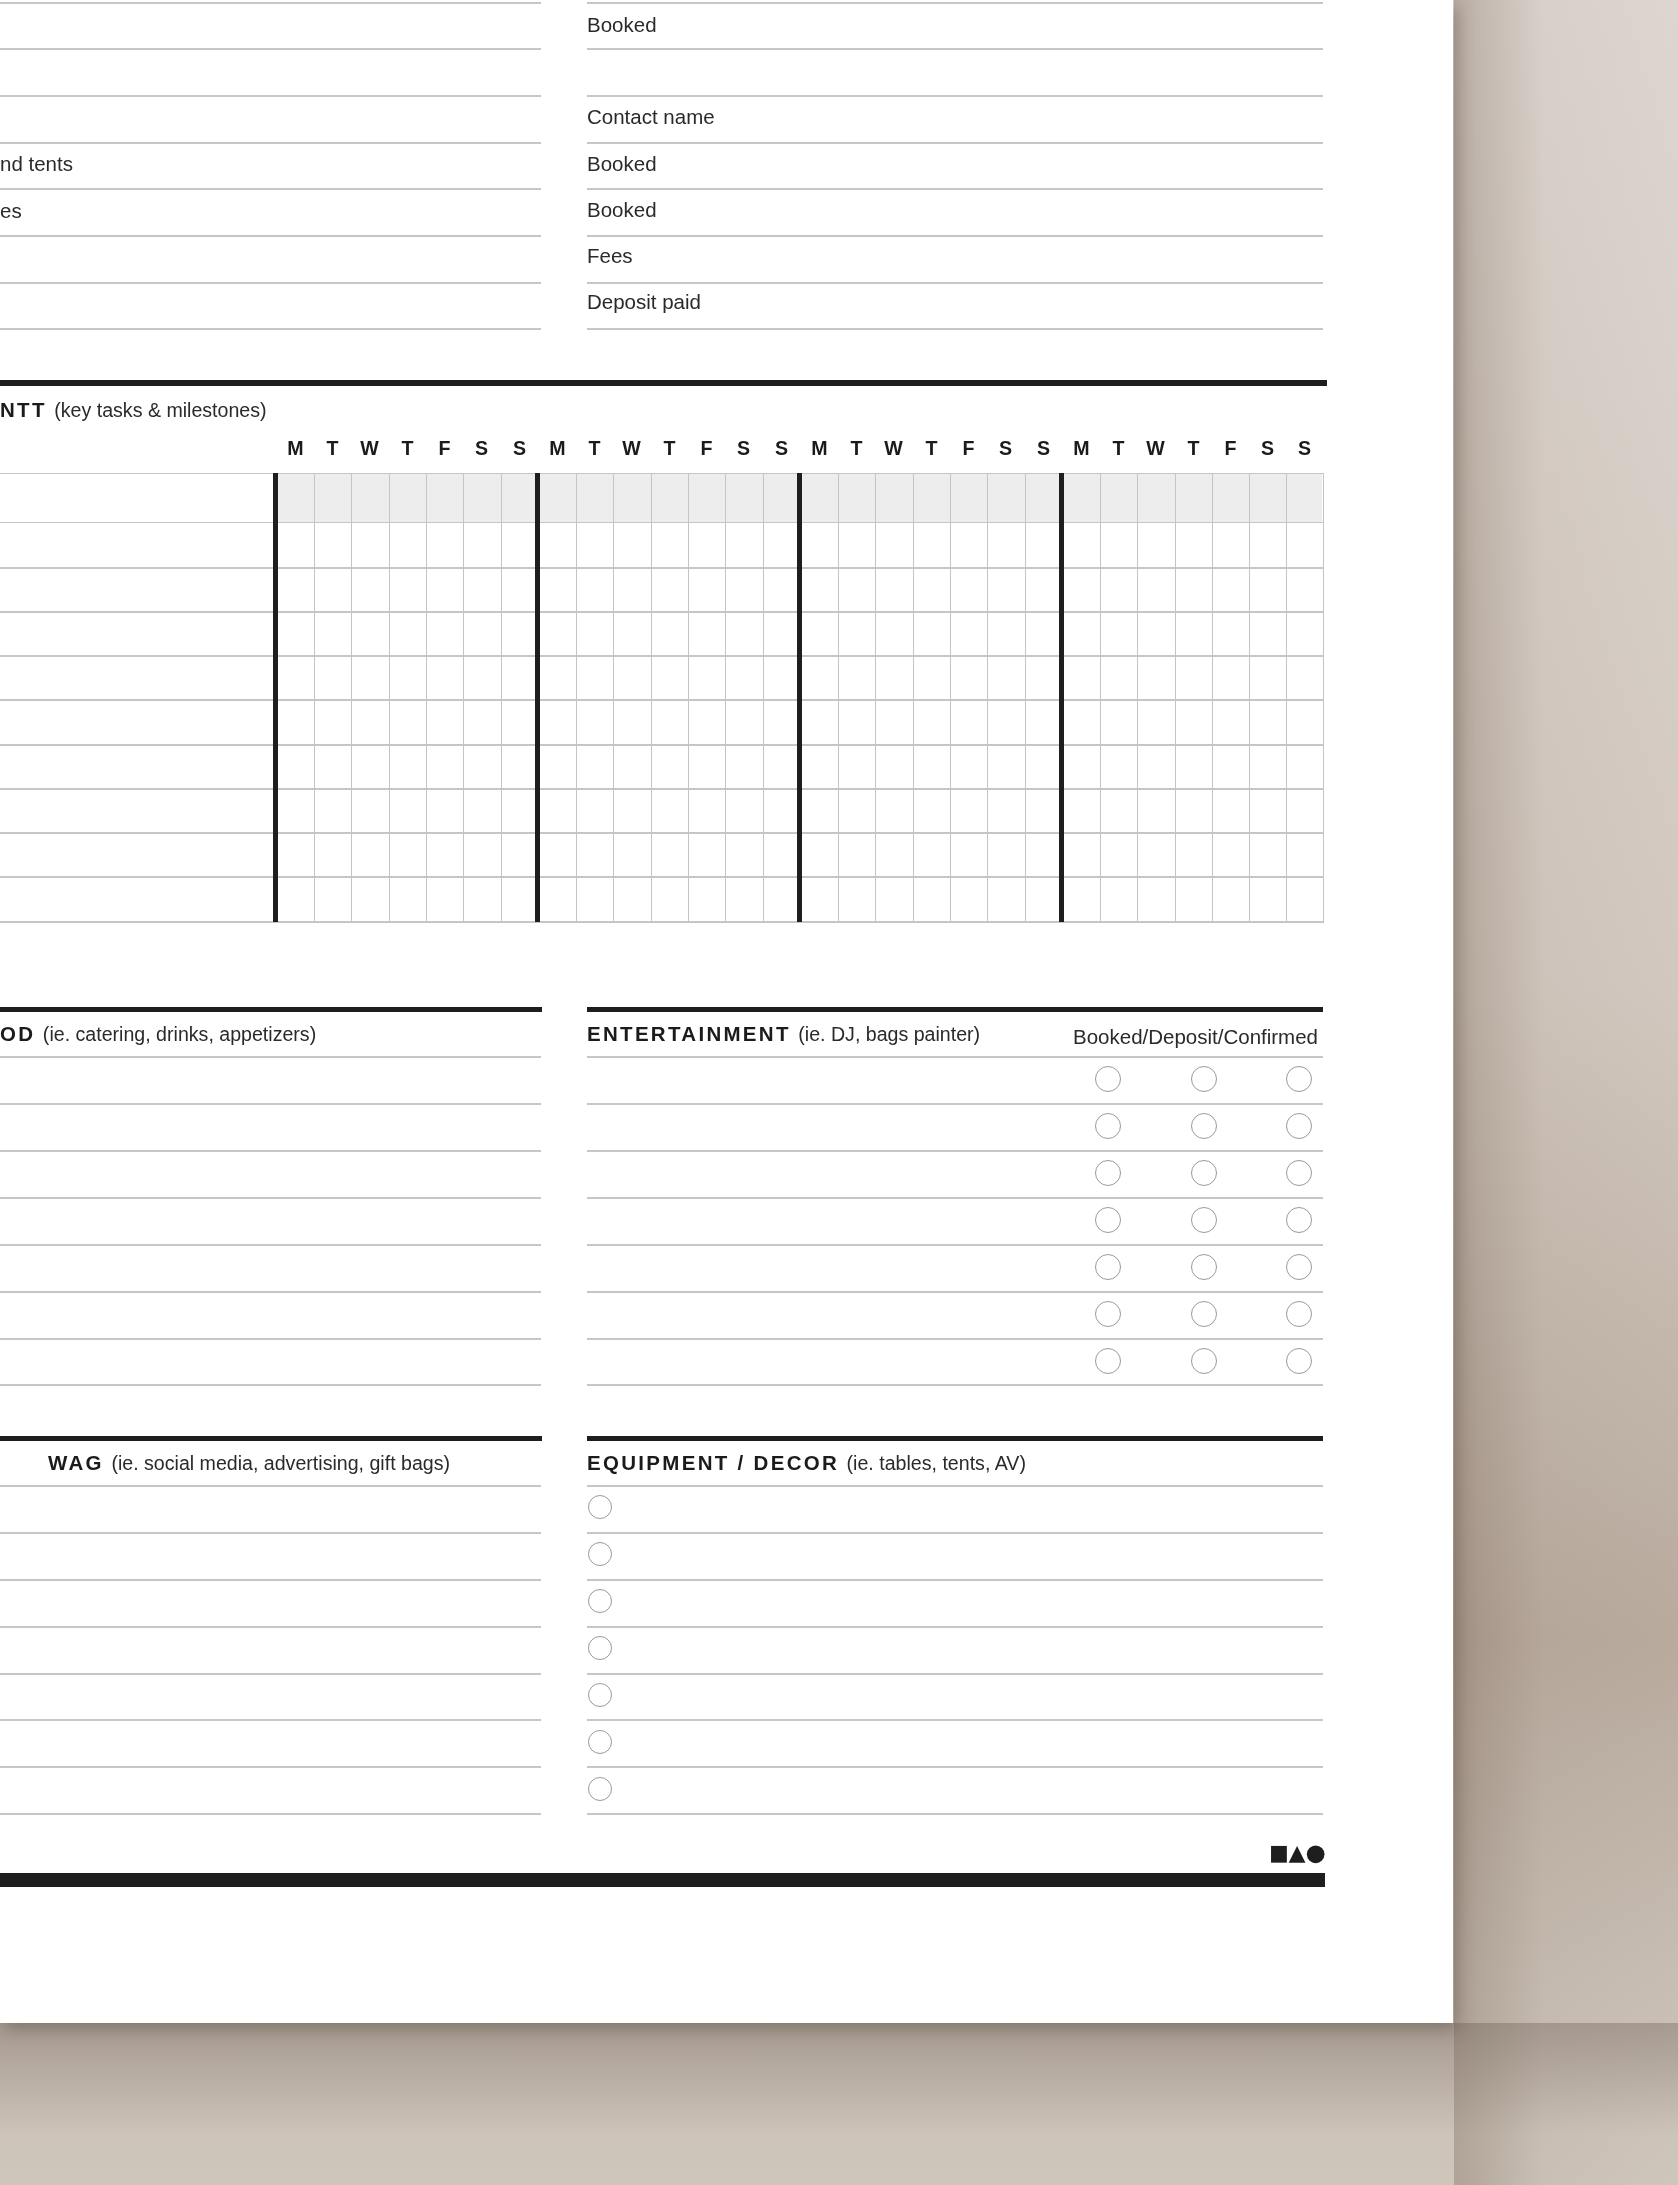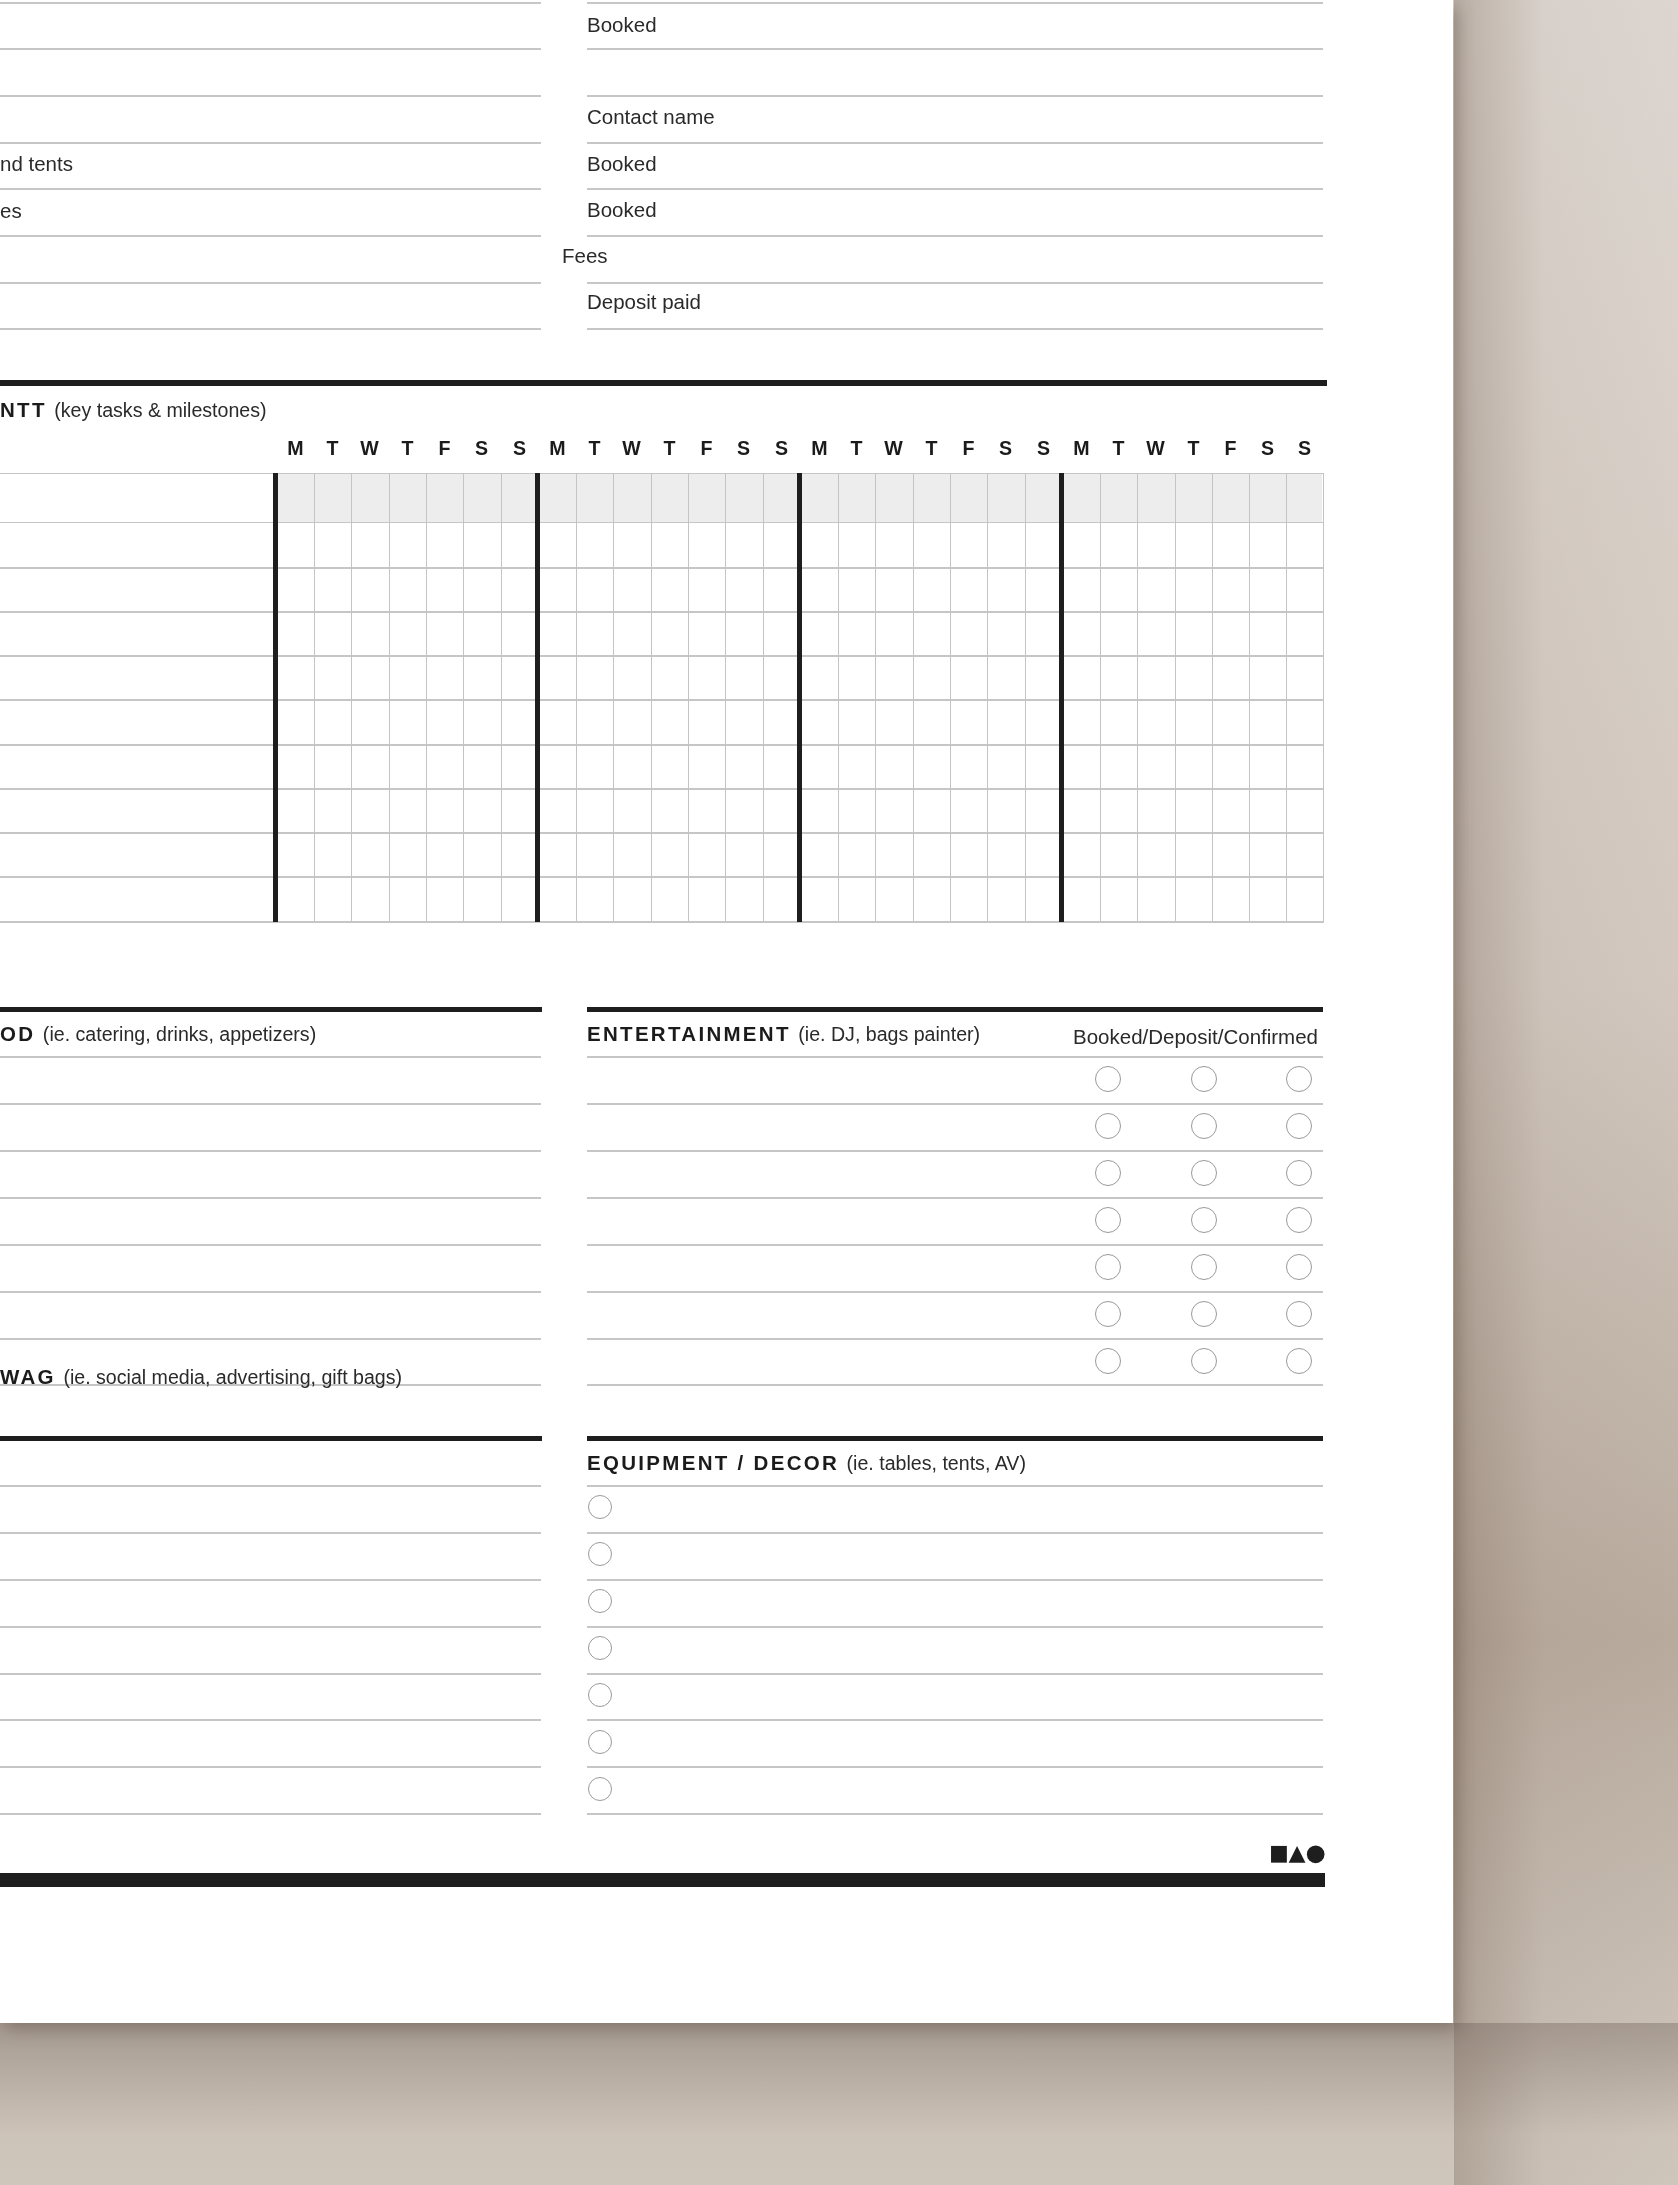--- a/index.html
+++ b/index.html
@@ -73,21 +73,21 @@
     <div class="label" style="left:587px;top:13px;">Booked</div>
     <div class="rule" style="left:587px;top:48px;width:736px;"></div>
     <div class="label" style="left:587px;top:60px;"></div>
     <div class="rule" style="left:587px;top:95px;width:736px;"></div>
     <div class="label" style="left:587px;top:105px;">Contact name</div>
     <div class="rule" style="left:587px;top:142px;width:736px;"></div>
     <div class="label" style="left:587px;top:152px;">Booked</div>
     <div class="rule" style="left:587px;top:188px;width:736px;"></div>
     <div class="label" style="left:587px;top:198px;">Booked</div>
     <div class="rule" style="left:587px;top:235px;width:736px;"></div>
-    <div class="label" style="left:562px;top:244px;">Fees</div>
+    <div class="label" style="left:587px;top:244px;">Fees</div>
     <div class="rule" style="left:587px;top:282px;width:736px;"></div>
     <div class="label" style="left:587px;top:290px;">Deposit paid</div>
     <div class="rule" style="left:587px;top:328px;width:736px;"></div>
   </div>
 
   <div>
     <div class="thick" style="left:0;top:380px;width:1327px;height:5.6px;"></div>
     <div class="section-head" style="left:0;top:397px;">
       <span class="h-bold">NTT</span><span class="h-sub">(key tasks &amp; milestones)</span>
     </div>
@@ -240,21 +240,21 @@
         <div class="gcell" style="left:587px;top:1339px;width:736px;height:45px;"></div>
         <div class="circle" style="left:1095px;top:1348px;width:26px;height:26px;"></div>
         <div class="circle" style="left:1191px;top:1348px;width:26px;height:26px;"></div>
         <div class="circle" style="left:1286px;top:1348px;width:26px;height:26px;"></div>
         <div class="rule" style="left:587px;top:1384px;width:736px;"></div>
       </div>
   </div>
 
   <div>
     <div class="thick" style="left:0;top:1436px;width:542px;"></div>
-    <div class="section-head" style="left:0;top:1364px;">
+    <div class="section-head" style="left:0;top:1450px;padding-left:48px;">
       <span class="h-bold">WAG</span><span class="h-sub">(ie. social media, advertising, gift bags)</span>
     </div>
     <div id="swag-rows">
         <div class="rule" style="left:0px;top:1485px;width:541px;"></div>
         <div class="gcell" style="left:0px;top:1487px;width:541px;height:45px;"></div>
         <div class="rule" style="left:0px;top:1532px;width:541px;"></div>
         <div class="gcell" style="left:0px;top:1534px;width:541px;height:45px;"></div>
         <div class="rule" style="left:0px;top:1579px;width:541px;"></div>
         <div class="gcell" style="left:0px;top:1581px;width:541px;height:45px;"></div>
         <div class="rule" style="left:0px;top:1626px;width:541px;"></div>

